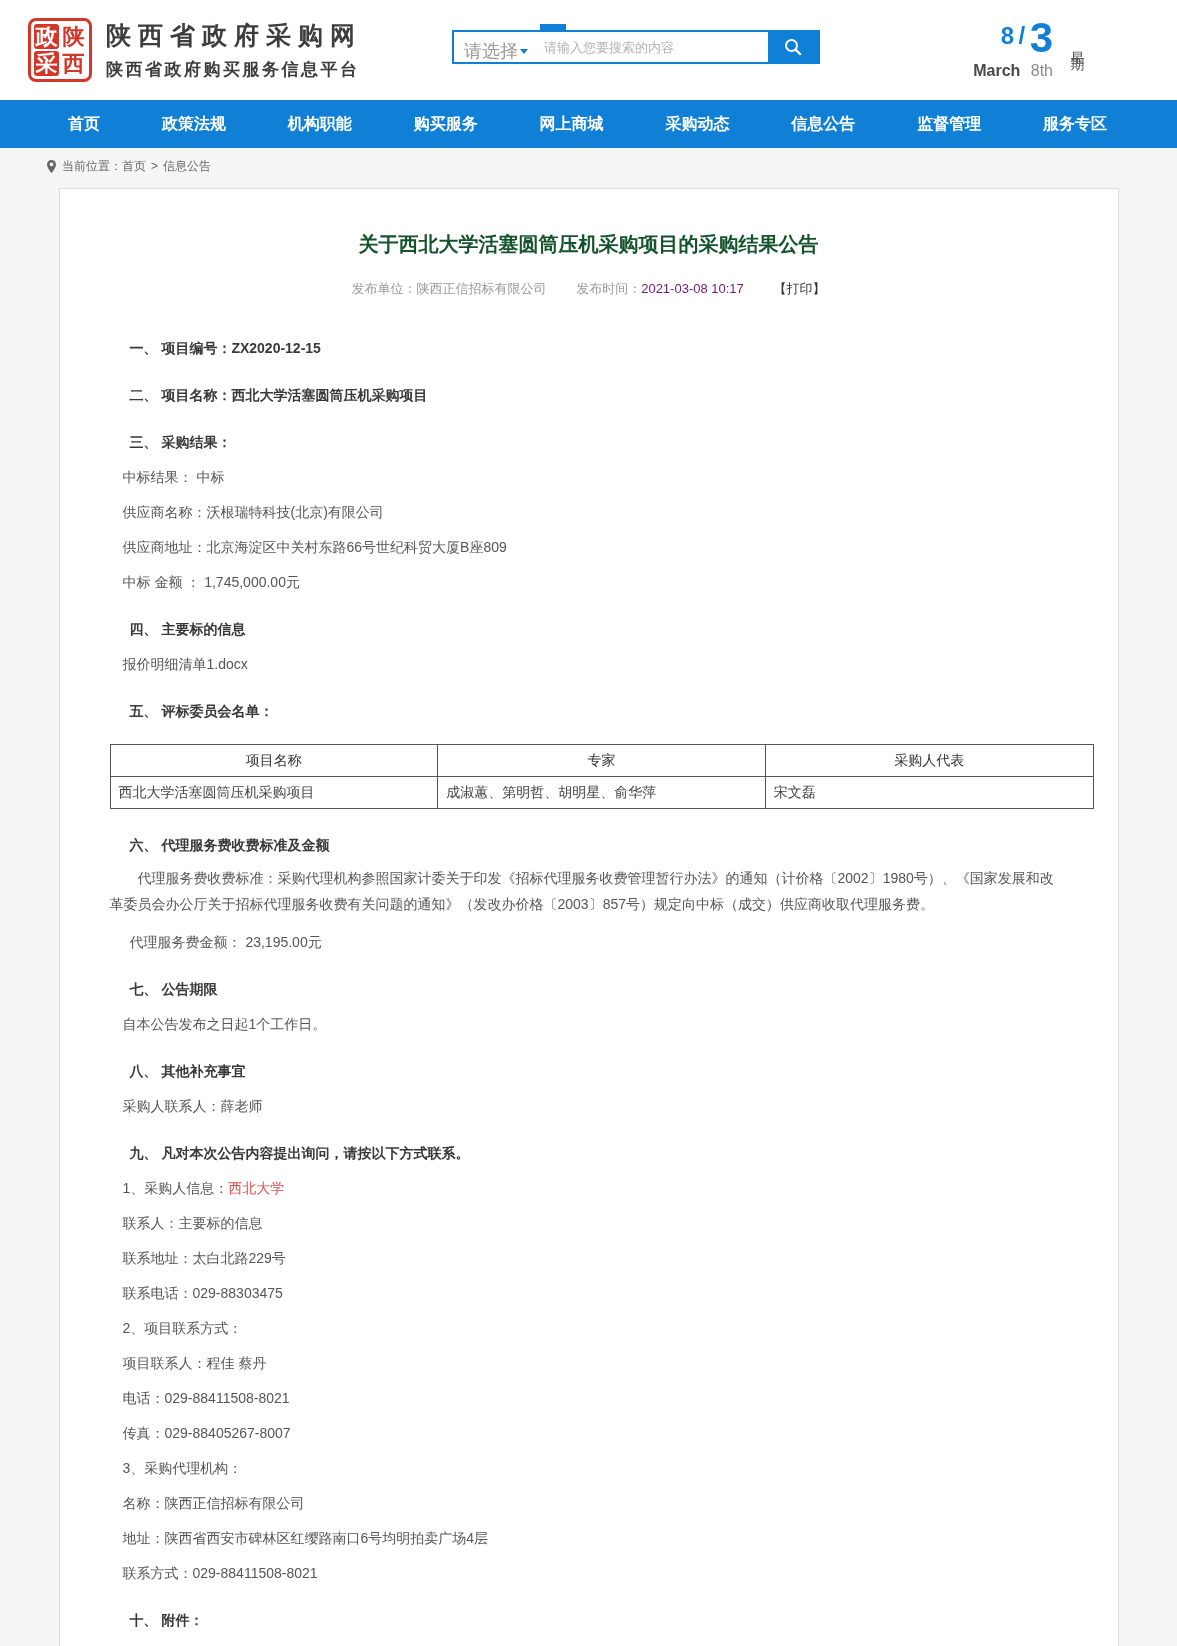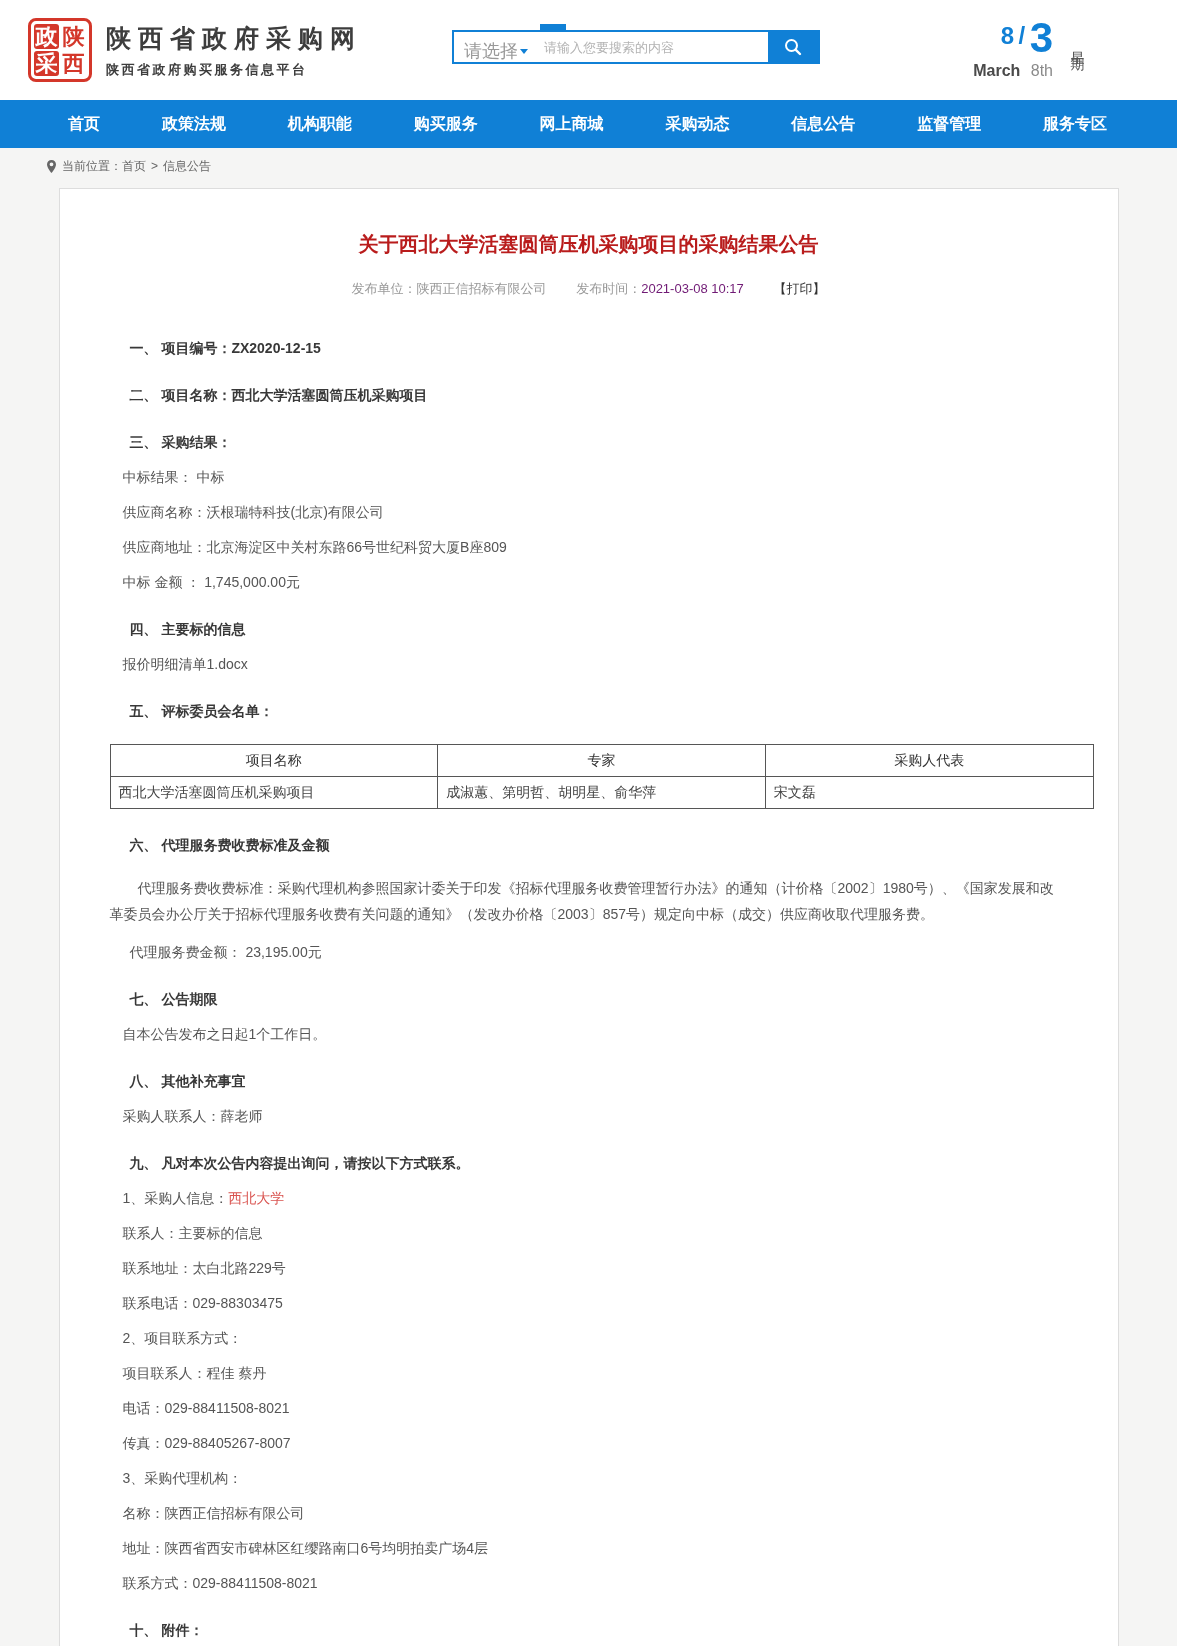--- a/index.html
+++ b/index.html
@@ -8,21 +8,21 @@
 
   
   .top-header { height:100px; background:#fff; display:flex; align-items:center; padding:0 0 0 28px; position:relative; }
   .logo-wrap { display:flex; align-items:center; cursor:pointer; }
   .seal { width:64px; height:64px; border:3px solid #d4372a; border-radius:8px; background:#fff; display:grid; grid-template-columns:1fr 1fr; grid-template-rows:1fr 1fr; padding:3px; gap:2px; }
   .seal span { display:flex; align-items:center; justify-content:center; font-weight:bold; font-size:22px; line-height:1; }
   .seal .inv { background:#d4372a; color:#fff; border-radius:3px; }
   .seal .pos { color:#d4372a; }
   .site-titles { margin-left:14px; }
   .site-title { font-size:25px; font-weight:bold; color:#3d3d3d; letter-spacing:7px; }
-  .site-subtitle { font-size:13px; font-weight:bold; color:#3d3d3d; letter-spacing:2.5px; margin-top:6px; }
+  .site-subtitle { font-size:17px; font-weight:bold; color:#3d3d3d; letter-spacing:2.5px; margin-top:6px; }
 
   
   .search-box { position:absolute; left:452px; top:30px; width:368px; height:34px; border:2px solid #1080d6; display:flex; background:#fff; }
   .search-notch { position:absolute; left:86px; top:-8px; width:26px; height:8px; background:#1080d6; }
   .search-select { width:82px; display:flex; align-items:center; justify-content:space-between; padding:8px 8px 0 10px; color:#999; font-size:18px; cursor:pointer; }
   .caret { width:0; height:0; border-left:4px solid transparent; border-right:4px solid transparent; border-top:5px solid #1080d6; }
   .search-input { flex:1; border:none; outline:none; font-size:13px; color:#444; padding:0 8px; }
   .search-input::placeholder { color:#b3b3b3; }
   .search-btn { width:50px; background:#1080d6; border:none; cursor:pointer; display:flex; align-items:center; justify-content:center; }
 
@@ -44,32 +44,32 @@
 
   
   .below { background:#f5f5f4; padding-bottom:30px; }
   .breadcrumb { height:36px; display:flex; align-items:center; padding-left:46px; font-size:12px; color:#666; }
   .breadcrumb .pin { margin-right:5px; display:inline-flex; }
   .breadcrumb a { color:#666; text-decoration:none; cursor:pointer; }
   .breadcrumb .sep { margin:0 5px; }
 
   
   .card { width:1060px; margin:4px auto 0; background:#fff; border:1px solid #ddd; padding:42px 50px 58px; }
-  .art-title { text-align:center; font-size:20px; font-weight:bold; color:#b91c1c; }
+  .art-title { text-align:center; font-size:20px; font-weight:bold; color:#14532d; }
   .art-meta { text-align:center; margin-top:22px; font-size:13px; color:#999; }
   .art-meta .t-red { color:#701a75; }
   .art-meta .print { color:#333; margin-left:26px; cursor:pointer; }
   .art-meta .pub { margin-right:26px; }
 
   .art-body { margin-top:40px; font-size:14px; color:#555; }
   .blk { line-height:1.5; }
   .blk.h { font-weight:bold; color:#383838; margin:26px 0 0 0; padding-left:20px; }
   .blk.p { margin:14px 0 0 0; padding-left:13px; }
   .blk.p.indent { padding-left:20px; }
-  .blk.p.long { padding-left:0; text-indent:2em; line-height:1.85; margin-top:20px; }
+  .blk.p.long { padding-left:0; text-indent:2em; line-height:1.85; margin-top:10px; }
   .blk .red { color:#d9534f; }
   .blk.link { cursor:pointer; }
 
   table.committee { border-collapse:collapse; width:984px; margin:22px 0 6px 0; table-layout:fixed; }
   table.committee th, table.committee td { border:1px solid #565656; font-size:14px; font-weight:normal; color:#444; height:32px; }
   table.committee th { text-align:center; color:#333; }
   table.committee td { text-align:left; padding-left:8px;margin-top:38px; }
 </style>
 </head>
 <body>

